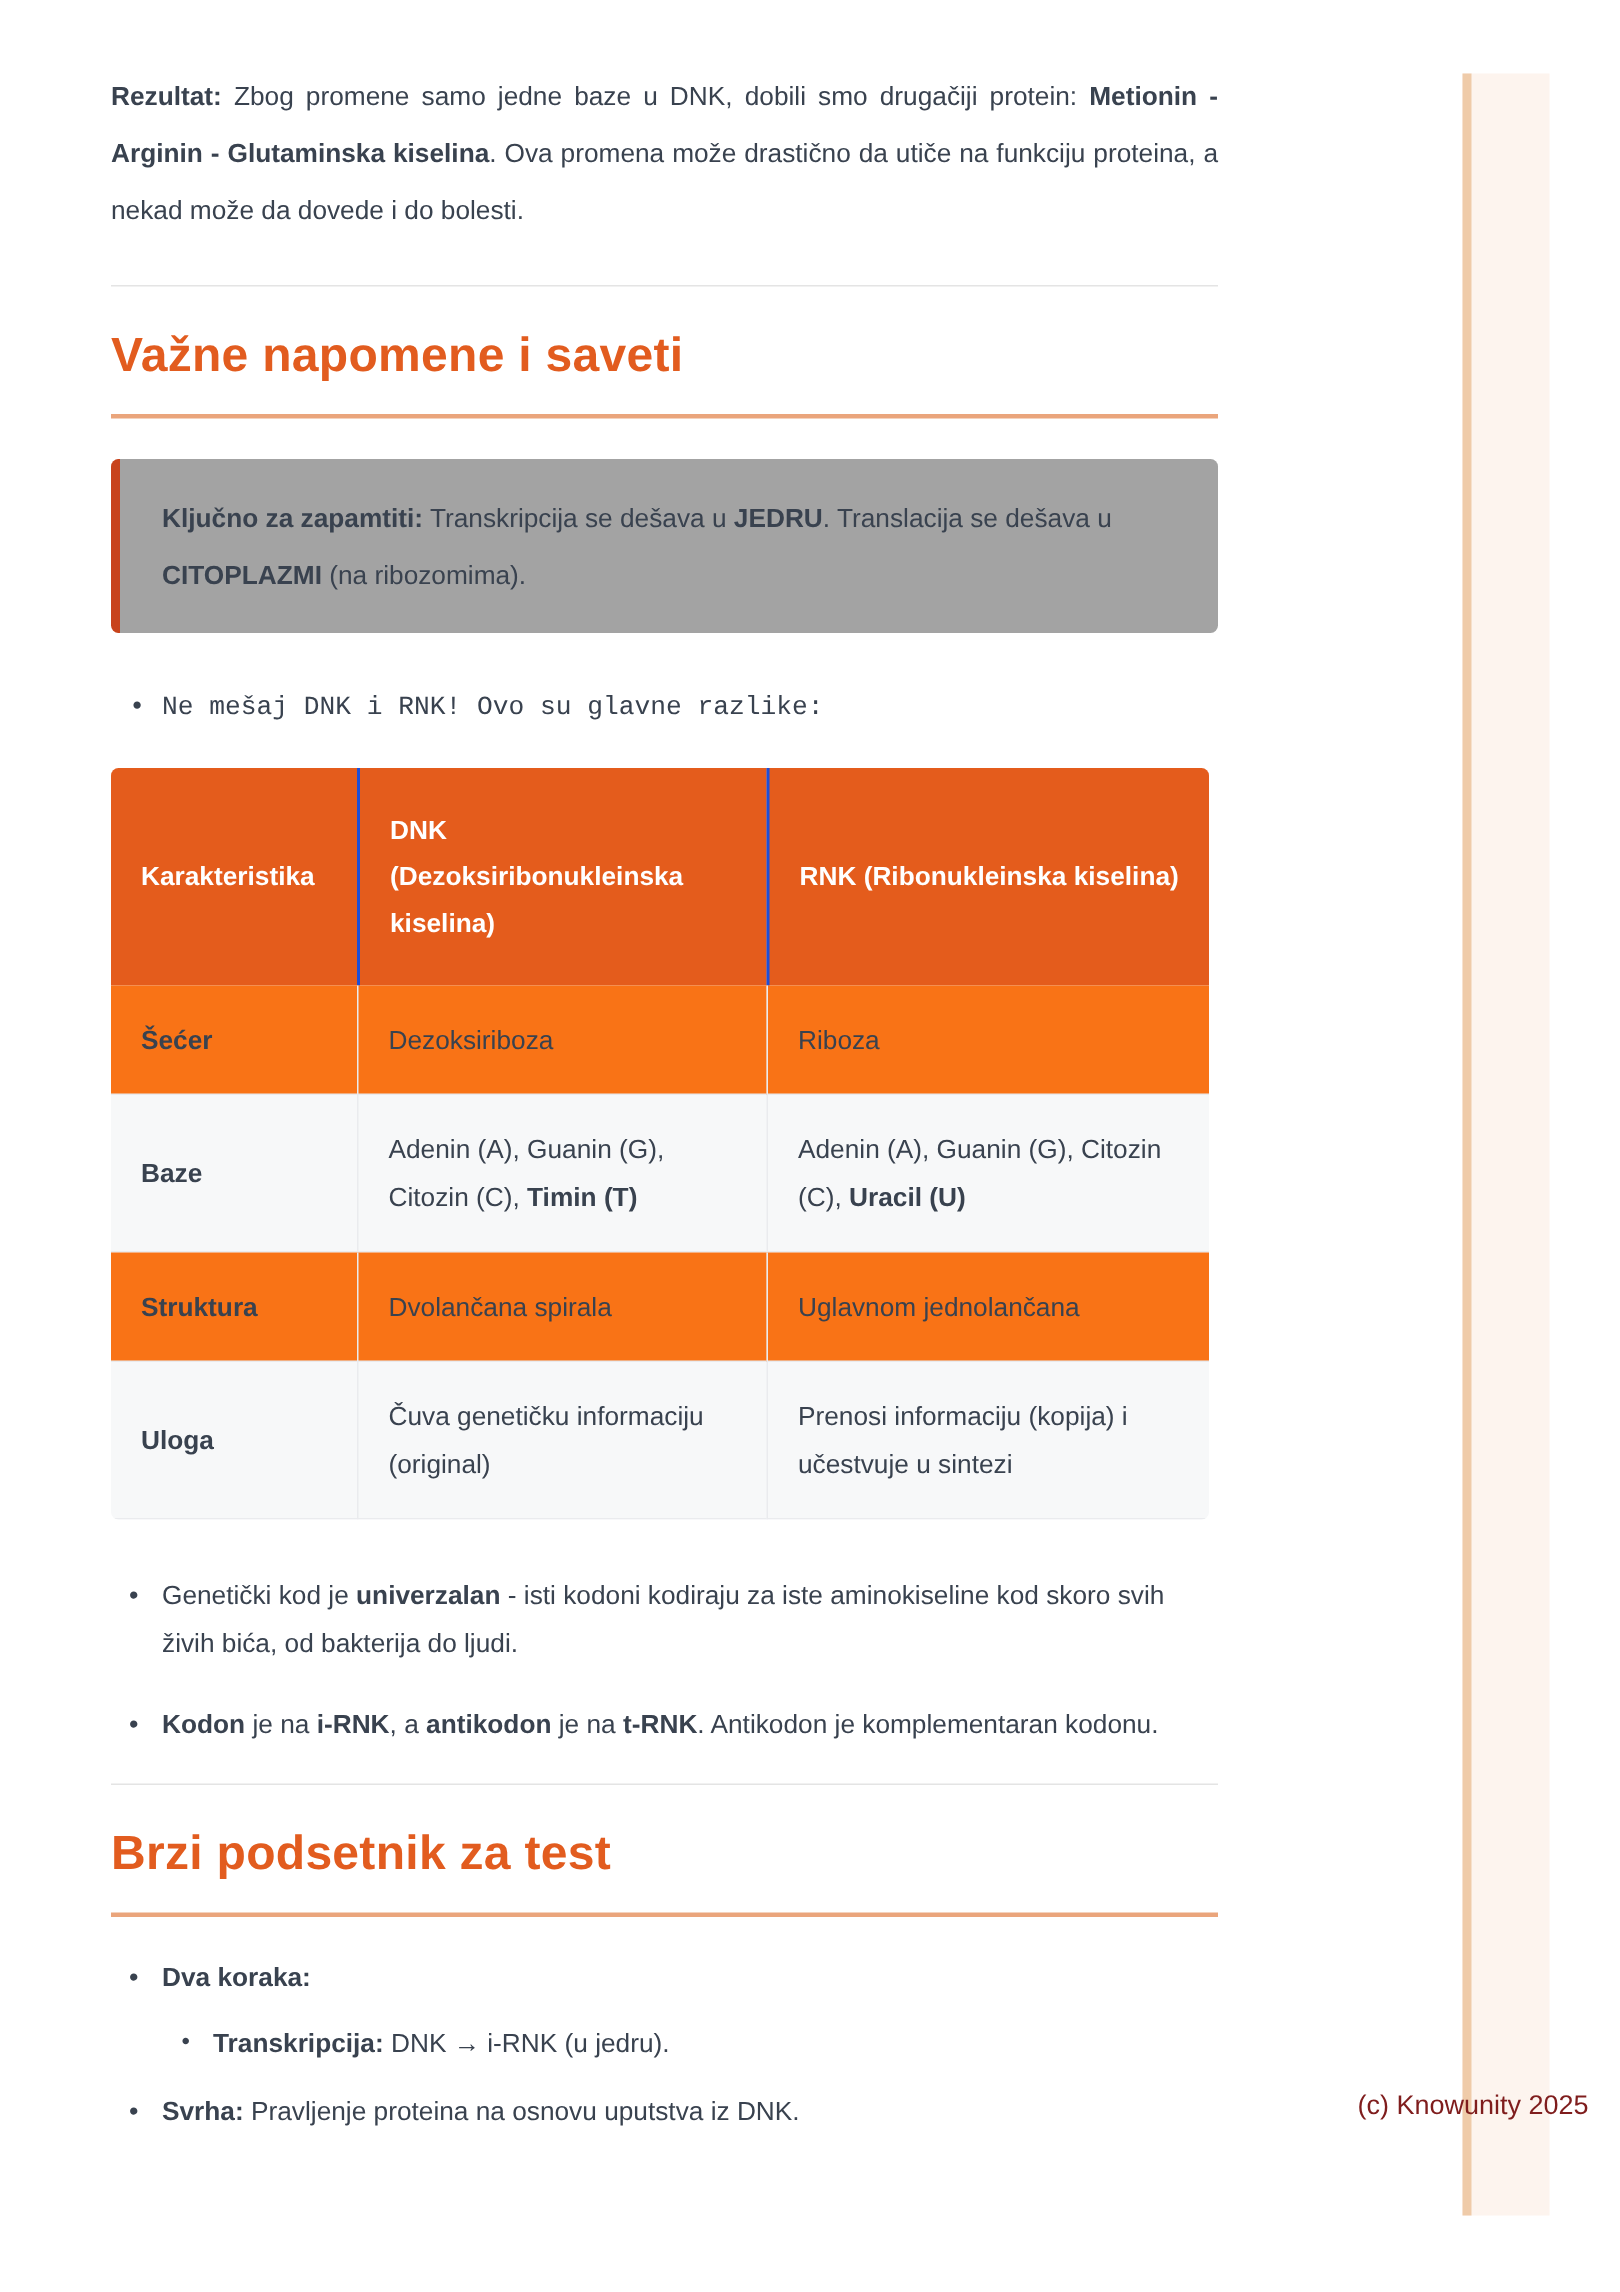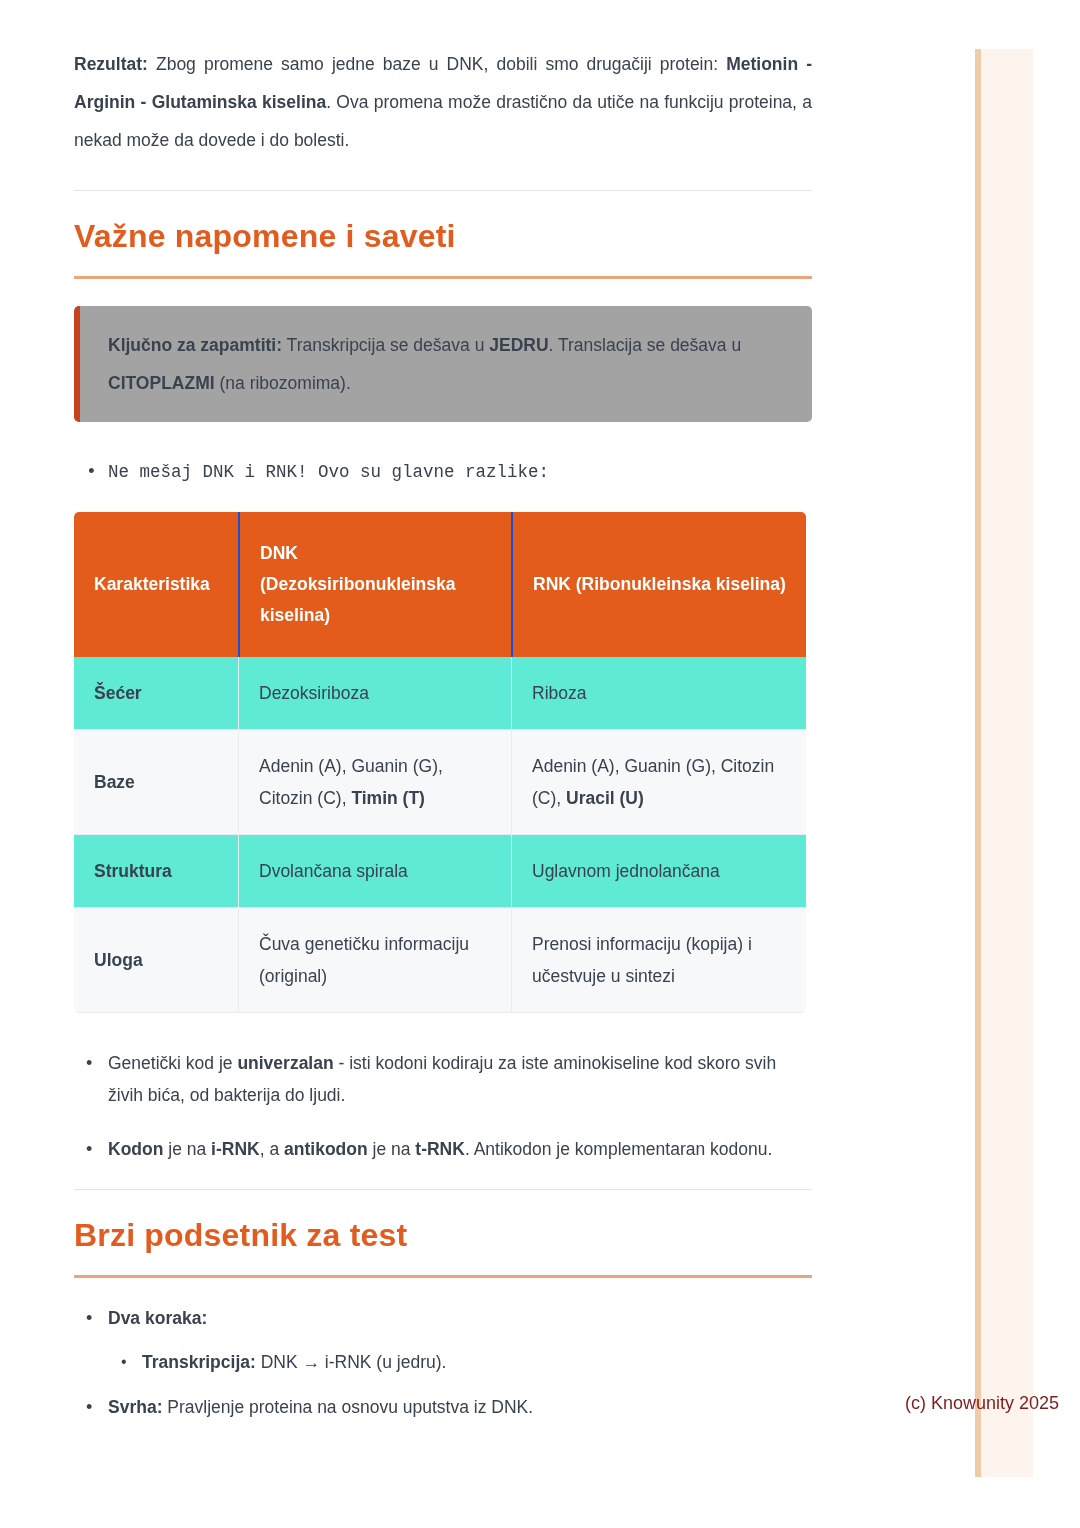--- a/index.html
+++ b/index.html
@@ -97,21 +97,21 @@
   table.compare col.c2 { width:273px; }
   table.compare col.c3 { width:295px; }
   table.compare thead th {
     background:#e45c1c; color:#ffffff;
     font-weight:700; text-align:left;
     padding:26px 20px; line-height:31px;
     vertical-align:middle;
   }
   table.compare thead th + th { border-left:2px solid #1d4ed8; }
   table.compare tbody td, table.compare tbody th {
-    background:#5eead4;
+    background:#f97316;
     padding:20px 20px; line-height:32px;
     vertical-align:middle; text-align:left;
     border-bottom:1px solid #eaebee;
     font-weight:400;
   }
   table.compare tbody th { font-weight:700; }
   table.compare tbody td + td,
   table.compare tbody th + td { border-left:1px solid #eaebee; }
   table.compare tbody tr.alt td, table.compare tbody tr.alt th { background:#f7f8f9; }
 

